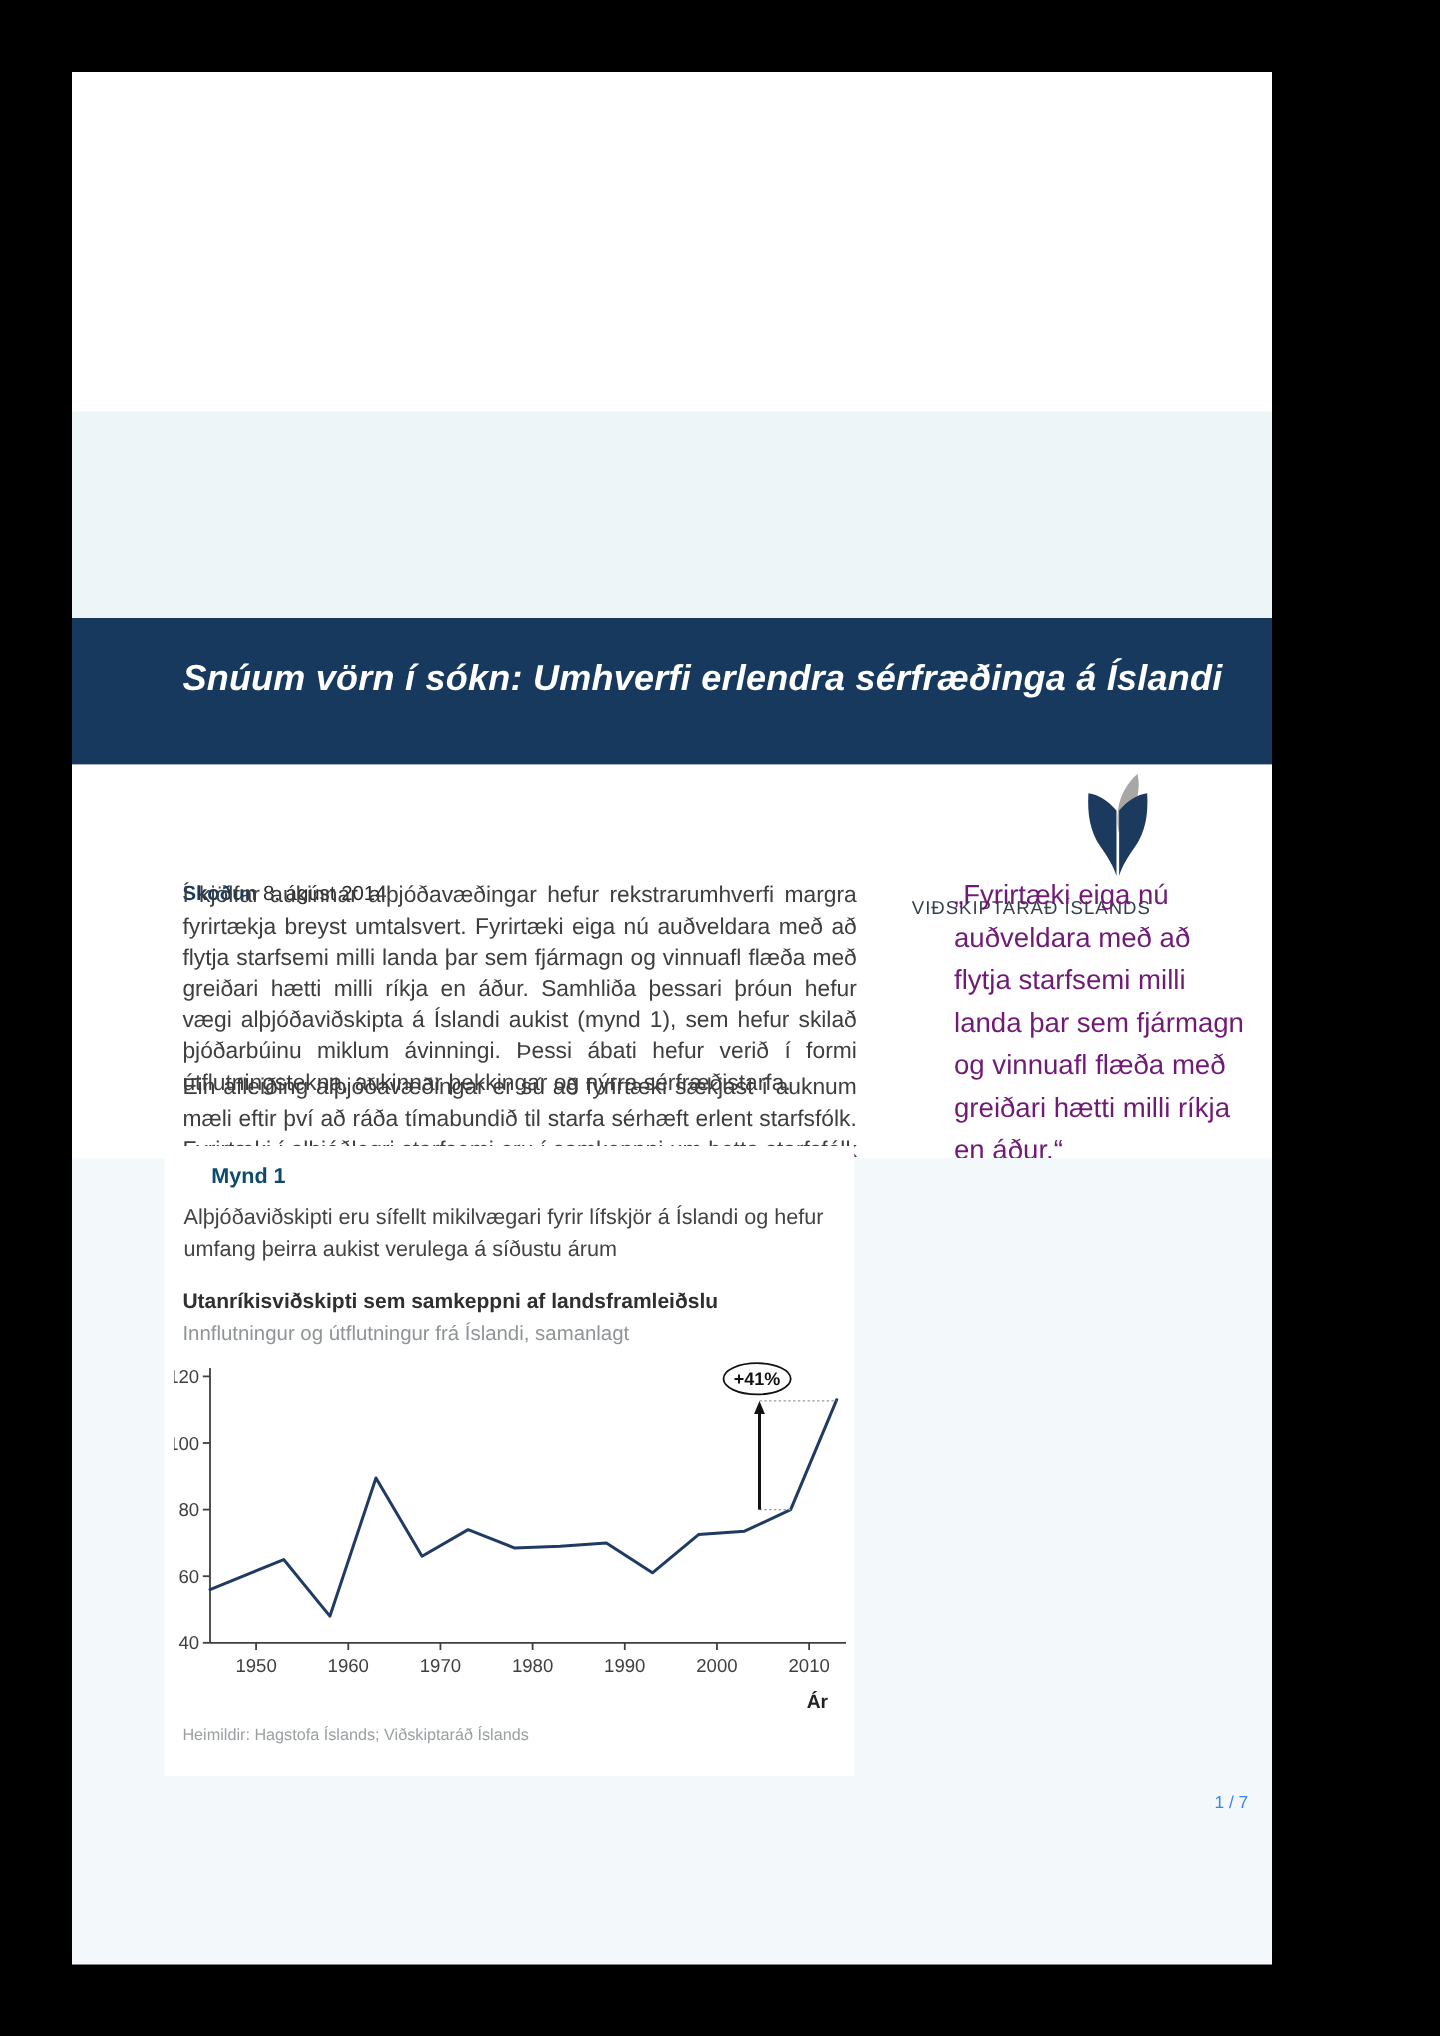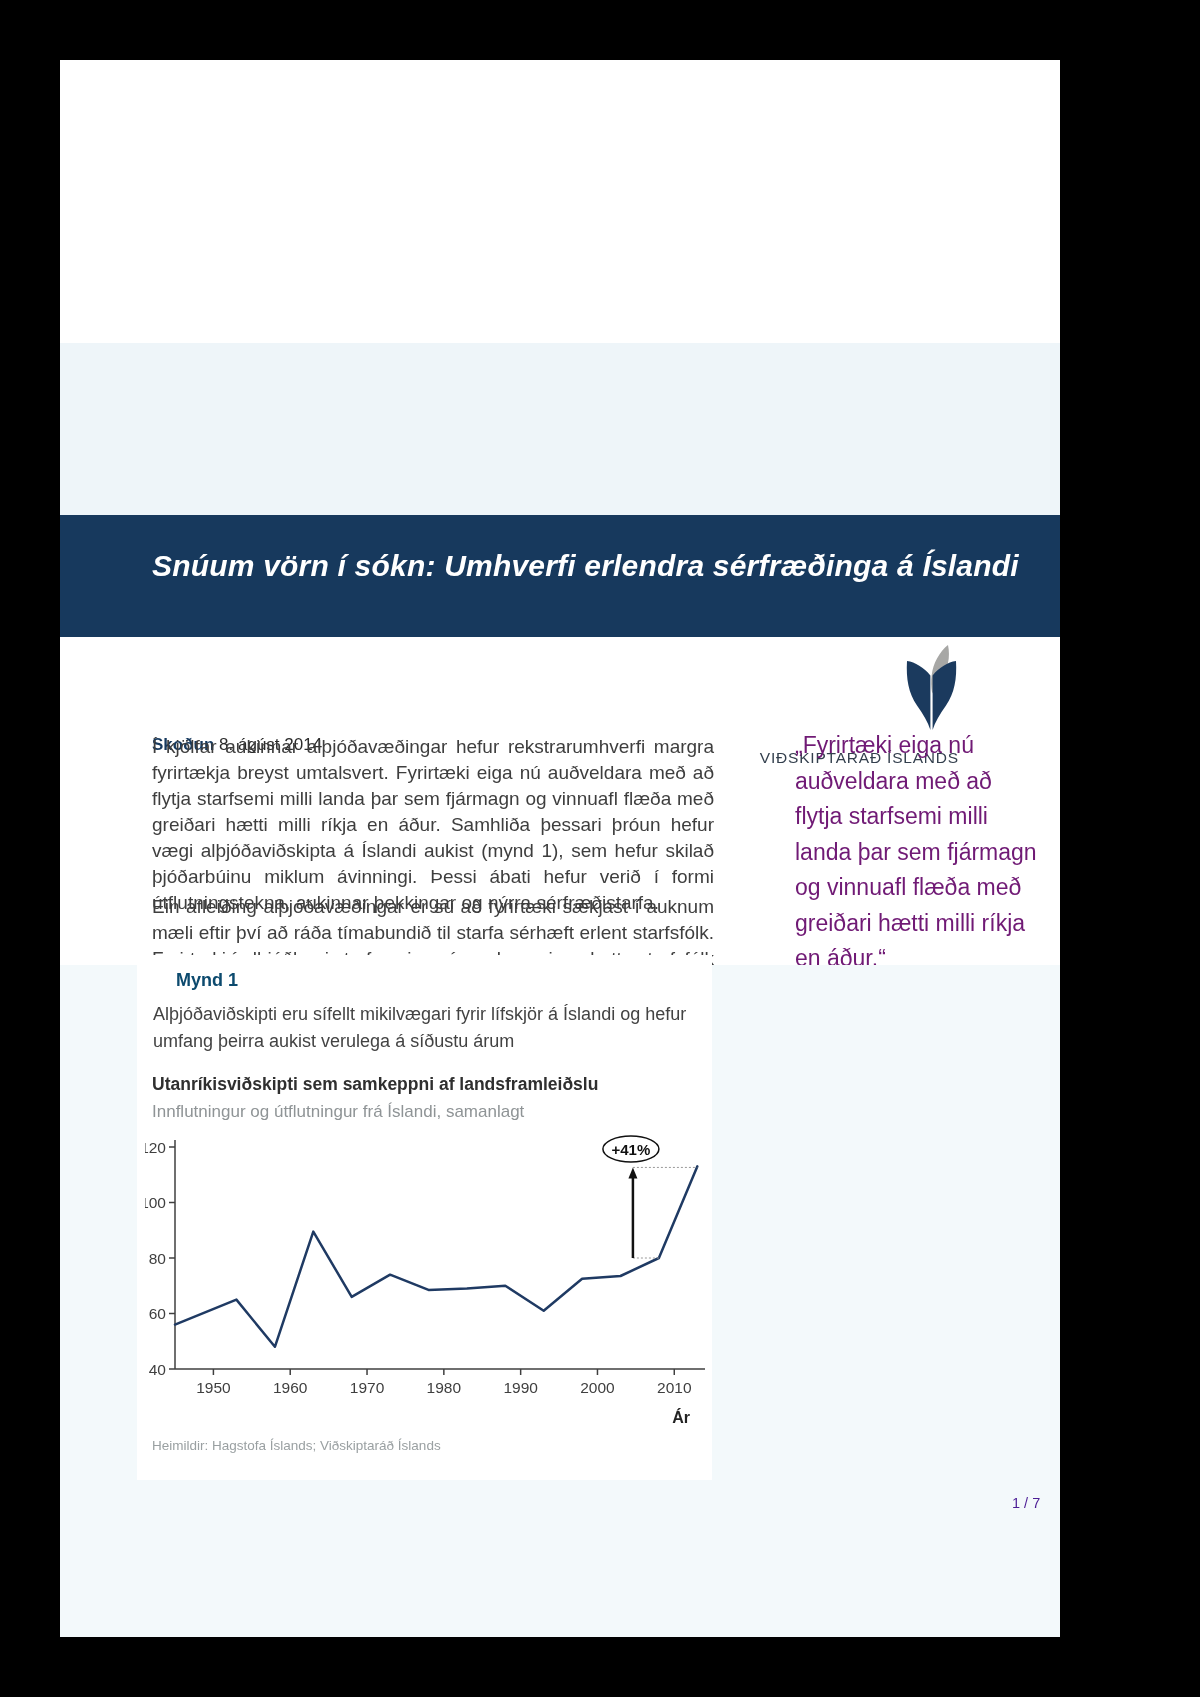--- a/index.html
+++ b/index.html
@@ -74,21 +74,21 @@
     position:absolute;left:15px;top:147px;
     font-size:17px;color:#8f9496;
   }
   .chart-wrap{position:absolute;left:8px;top:175px;width:560px;height:300px;}
   .source-note{
     position:absolute;left:15px;top:483px;
     font-size:13.5px;color:#9aa0a2;
   }
   .page-number{
     position:absolute;left:952px;top:1435px;
-    font-size:14.5px;color:#4c1d95;
+    font-size:14.5px;color:#3b82f6;
   }
   svg text{font-family:"Liberation Sans", sans-serif;}
 </style>
 </head>
 <body>
 
 <div class="page">
 
   <div class="header-band">
     <div class="meta">

